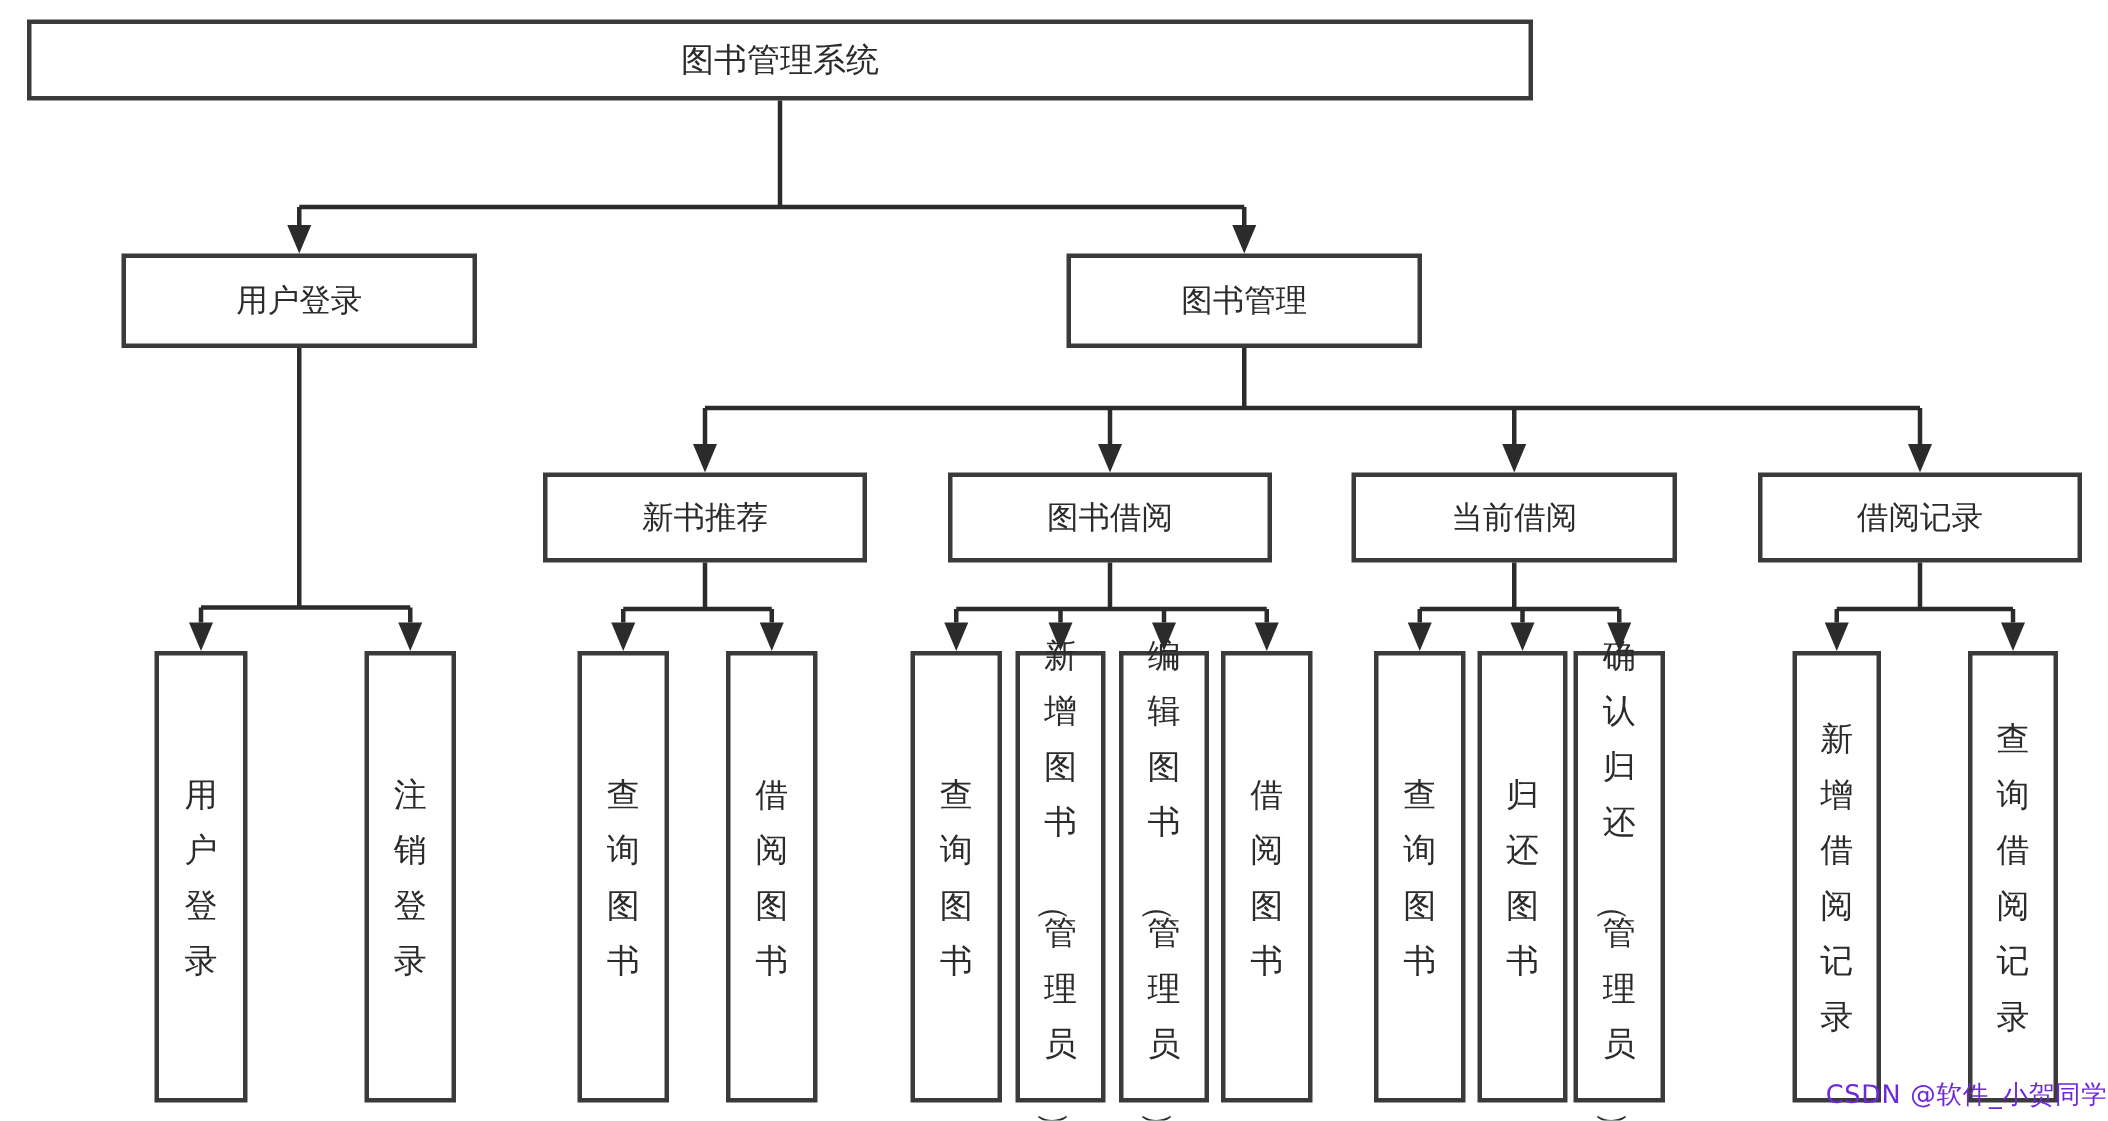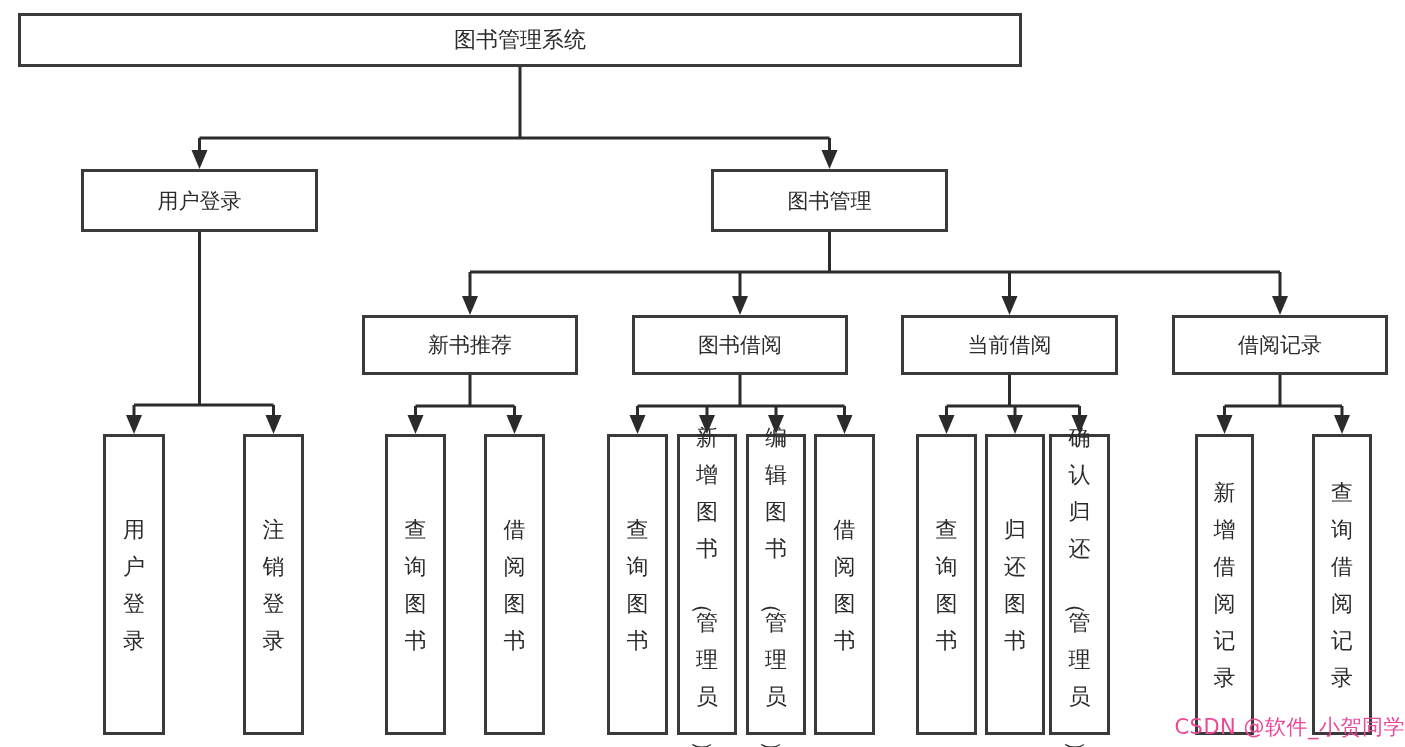--- a/index.html
+++ b/index.html
@@ -54,22 +54,22 @@
   }
   .arrow-head {
     fill: #2b2b2b;
     stroke: none;
   }
   .watermark {
     position: absolute;
     right: 14px;
     bottom: 6px;
     font-family: "DejaVu Sans", "Liberation Sans", sans-serif;
-    font-size: 21px;
-    color: #ec4899;
+    font-size: 17px;
+    color: #6d28d9;
     letter-spacing: 0.5px;
     white-space: nowrap;
     user-select: none;
   }
 </style>
 </head>
 <body>
 
 <div id="diagram-root">
   <svg class="diagram-canvas" id="canvas" viewBox="0 0 1405 747" xmlns="http://www.w3.org/2000/svg">

